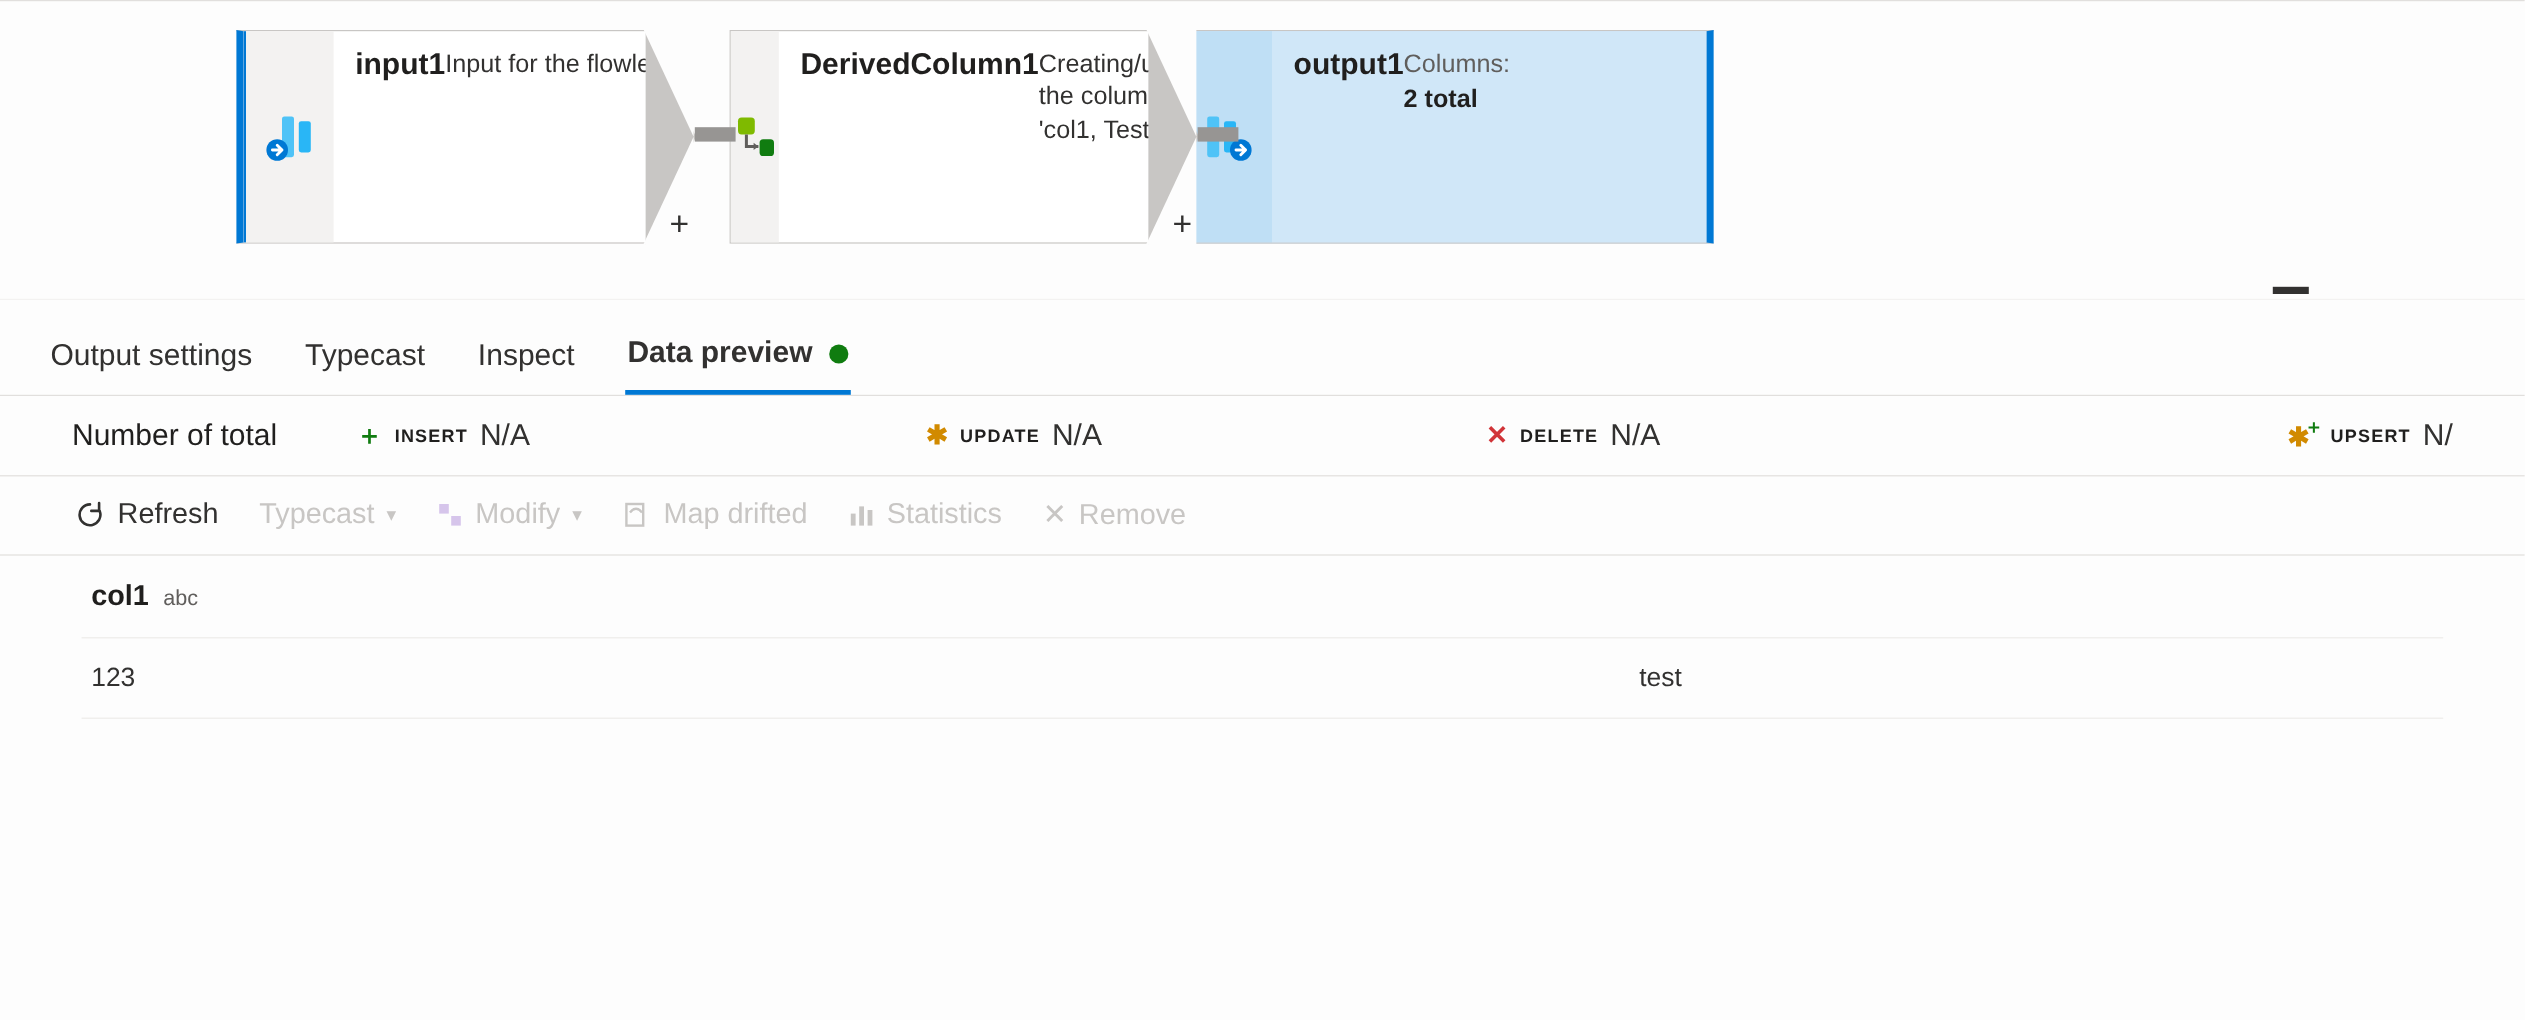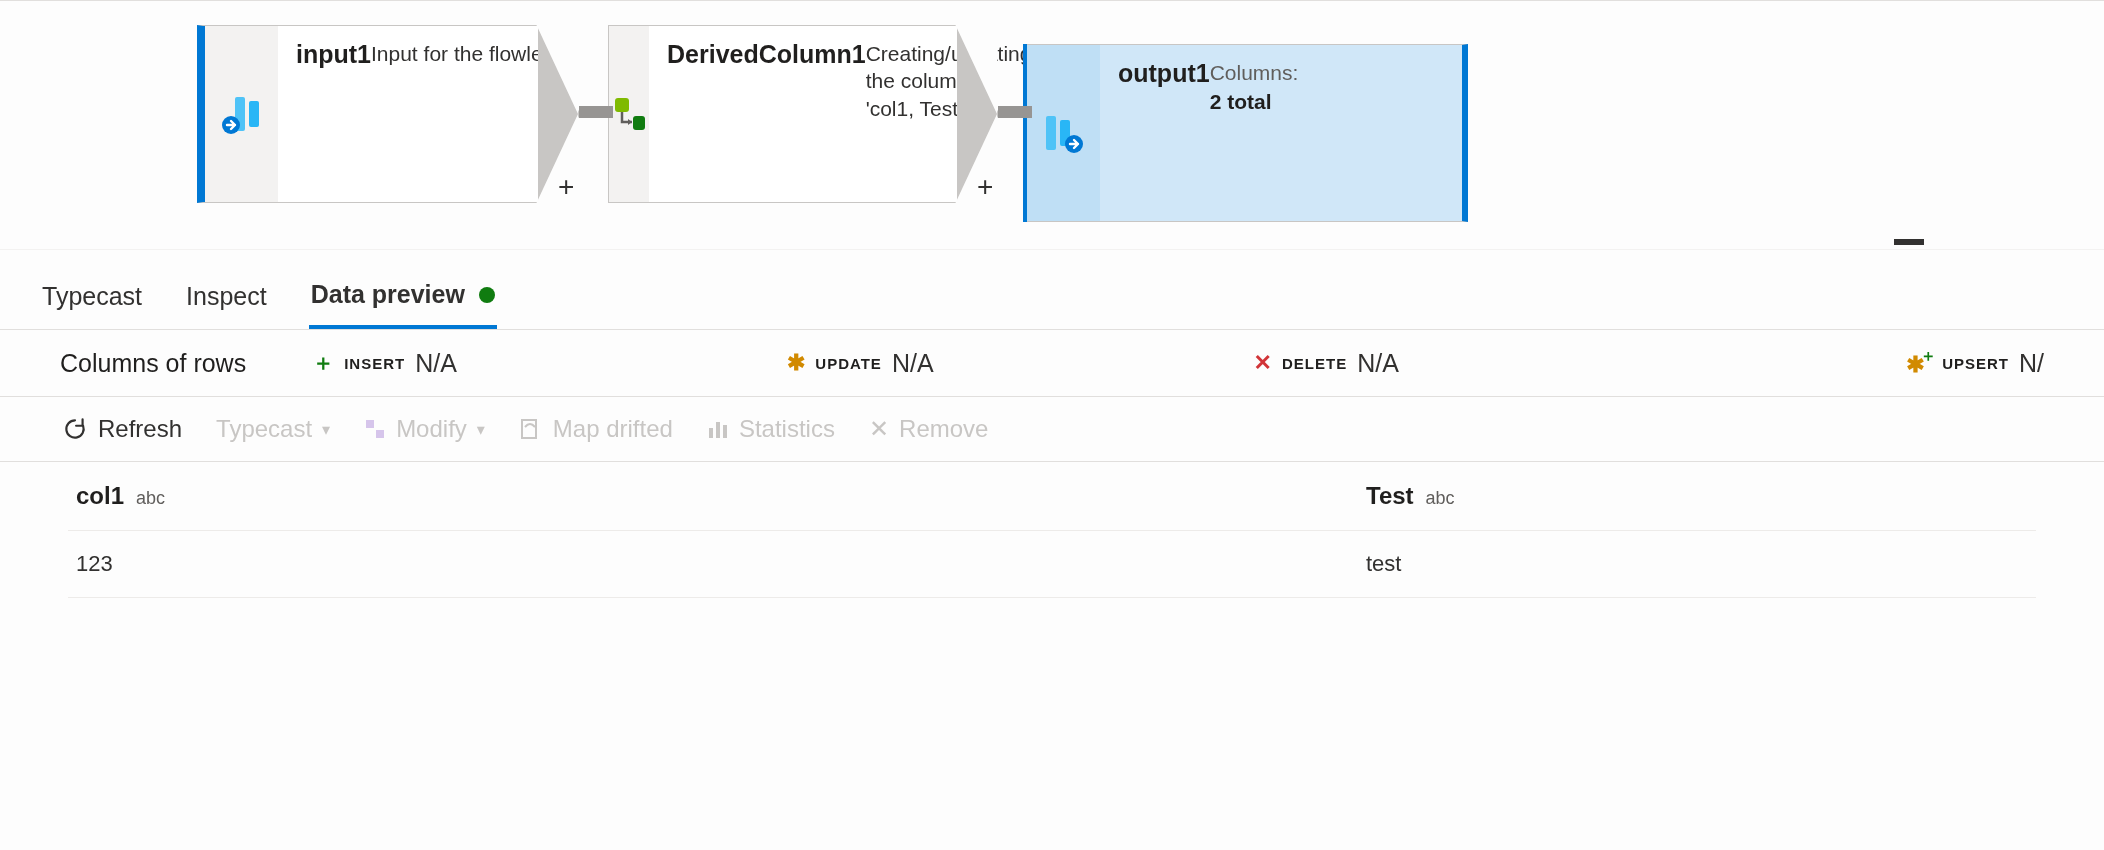--- a/index.html
+++ b/index.html
@@ -166,21 +166,21 @@
     <div class="body">
       <div class="node-title">DerivedColumn1</div>
       <div class="node-desc">Creating/updating the columns 'col1, Test'</div>
     </div>
   </div>
   <div class="chevron-line" style="left:957px;"></div>
   <div class="chevron-mask" style="left:955px;"></div>
   <span class="plus-btn" style="left:977px; top:170px;">+</span>
   <div class="connector-bar" style="left:998px; width:34px;"></div>
 
-  <div class="flow-node output" style="left:1024px; width:444px;margin-top:19px;">
+  <div class="flow-node output" style="left:984px; width:444px;">
     <div class="icon-cell">
       <svg width="46" height="46" viewBox="0 0 46 46">
         <rect x="6" y="6" width="10" height="34" rx="2" fill="#4fc3f7"></rect>
         <rect x="20" y="10" width="10" height="26" rx="2" fill="#29b6f6"></rect>
         <circle cx="34" cy="34" r="9" fill="#0078d4"></circle>
         <path d="M30 34 h8 M34 30 l4 4 -4 4" stroke="#fff" stroke-width="2.4" fill="none" stroke-linecap="round" stroke-linejoin="round"></path>
       </svg>
     </div>
     <div class="body">
       <div class="node-title">output1</div>
@@ -189,33 +189,36 @@
         <span class="sub-value">2 total</span>
       </div>
     </div>
   </div>
 
   <div class="resize-handle"></div>
 </div>
 
 <div class="tabs">
   <div class="tab">
+      <span>Output settings</span>
+    </div>
+  <div class="tab">
       <span>Typecast</span>
     </div>
   <div class="tab">
       <span>Inspect</span>
     </div>
   <div class="tab active">
     <span>Data preview</span>
     <span class="dot"></span>
   </div>
 </div>
 
 <div class="summary-row">
-  <span class="summary-label">Columns of rows</span>
+  <span class="summary-label">Number of total</span>
 
   <span class="stat">
     <span class="plus-green">＋</span>
     <span class="badge-label">INSERT</span>
     <span class="val">N/A</span>
   </span>
 
   <span style="flex:0 0 210px"></span>
 
   <span class="stat">
@@ -283,21 +286,18 @@
     <span>✕</span>
     <span>Remove</span>
   </div>
 </div>
 
 <div class="data-table">
   <div class="dt-head">
     <div class="dt-col1">
       <span>col1</span><span class="type-tag">abc</span>
     </div>
-    <div class="dt-col2">
-      <span>Test</span><span class="type-tag">abc</span>
-    </div>
   </div>
   <div class="dt-row">
     <div class="dt-col1">123</div>
     <div class="dt-col2">test</div>
   </div>
 </div>
 
 </body></html>

